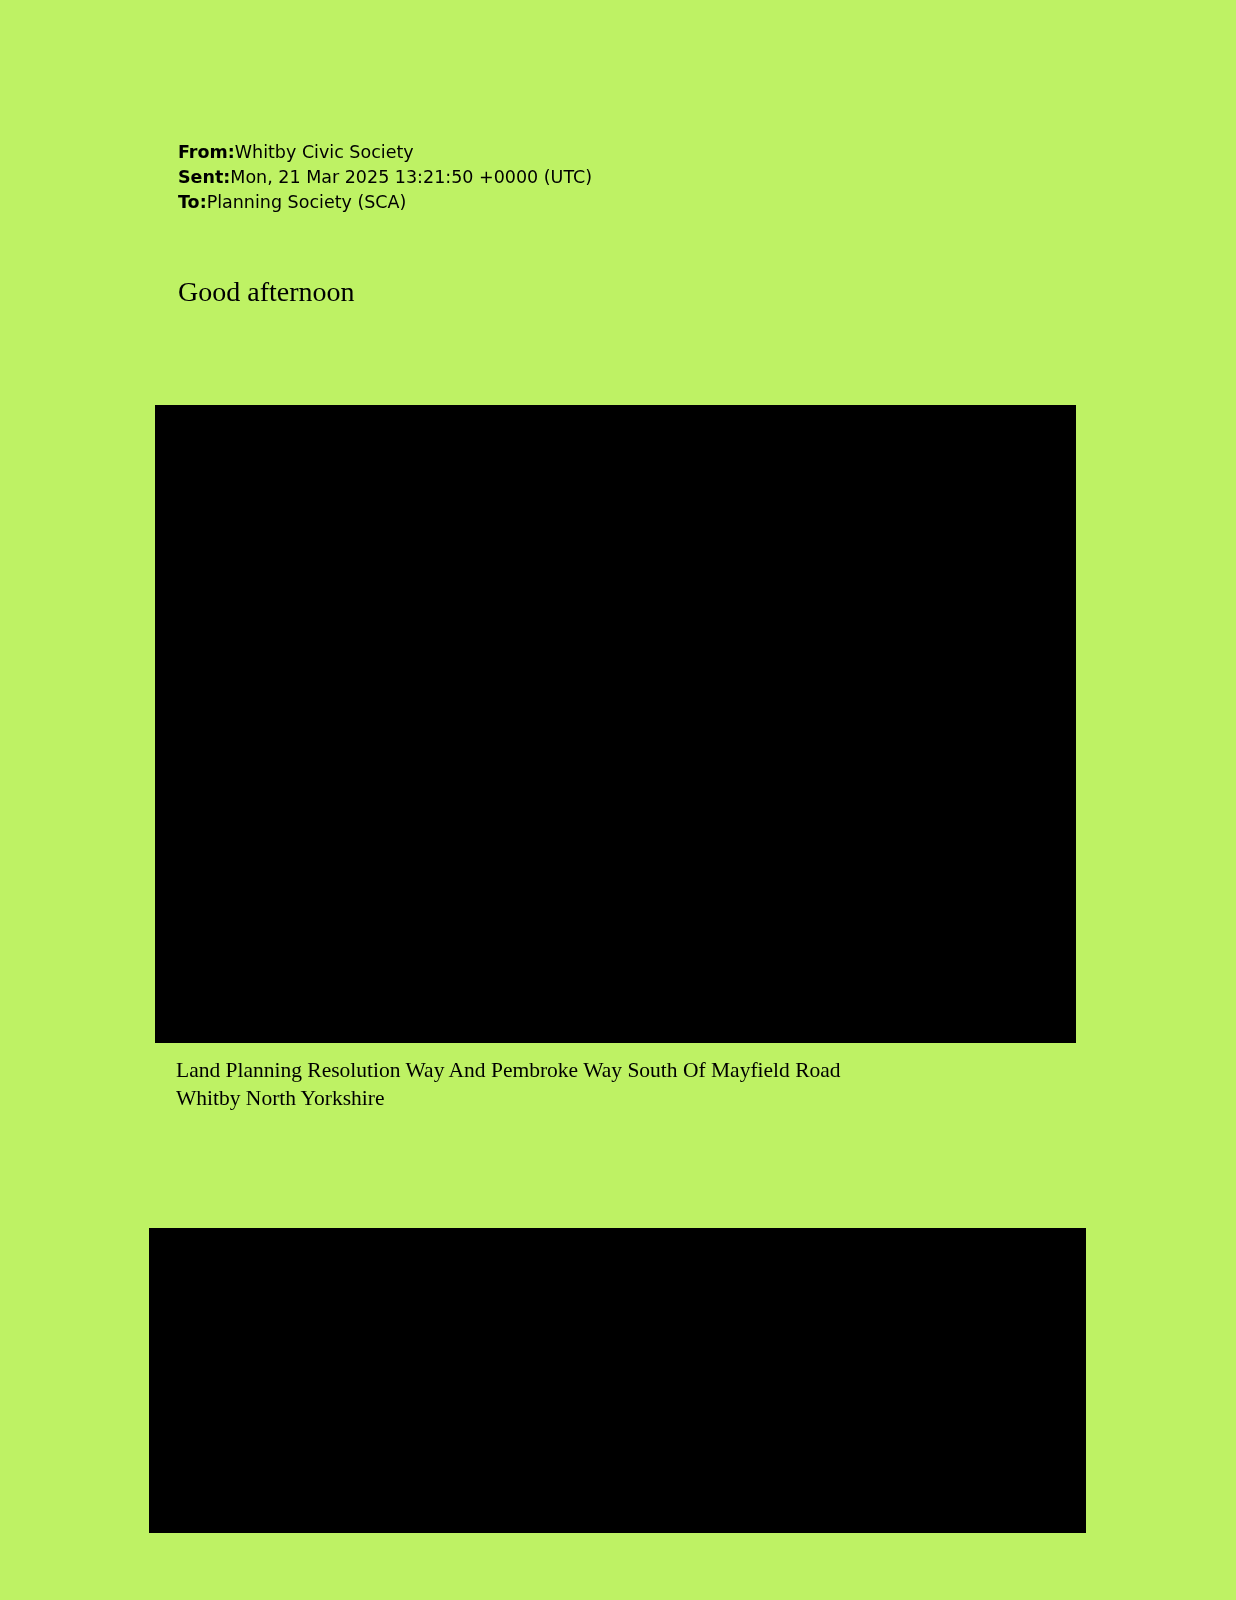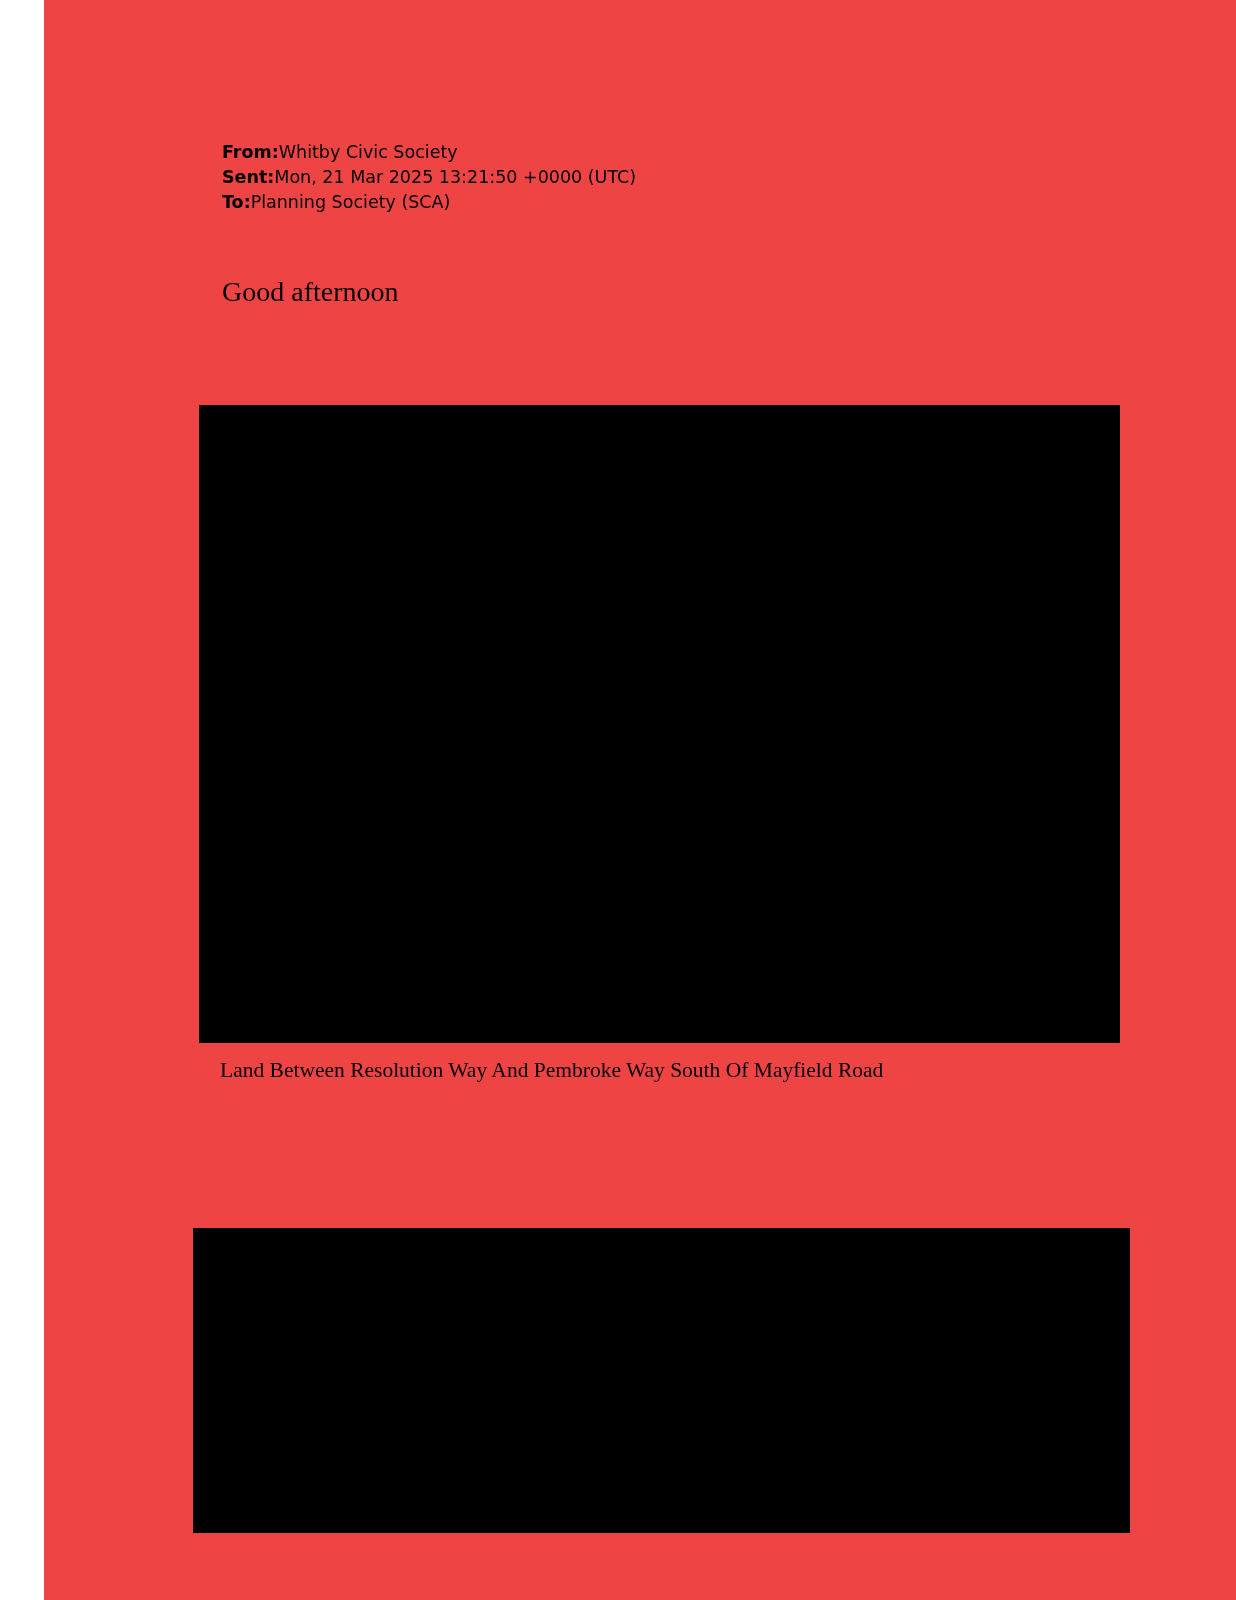--- a/index.html
+++ b/index.html
@@ -11,22 +11,21 @@
     width: 1236px;
     height: 1600px;
     position: relative;
     font-family: "Liberation Serif", serif;
     color: #000000;
     overflow: hidden;
   }
   .page {
     position: absolute;
     inset: 0;
-    background: #ef4444;
-    margin-left: 44px;
+    background: #bef264;
   }
   
   .email-header {
     position: absolute;
     left: 178px;
     top: 140px;
     width: 880px;
     font-family: "DejaVu Sans", sans-serif;
     font-size: 17.5px;
     line-height: 25px;
@@ -101,18 +100,19 @@
       <span class="lbl">To:</span><span class="val">Planning Society (SCA)</span>
     </div>
   </div>
 
   <div class="body-text" id="greeting">Good afternoon</div>
 
 
   <div class="redaction" id="redaction-1"></div>
 
   <div id="site-block">
-    <div class="line">Land Between Resolution Way And Pembroke Way South Of Mayfield Road</div>
+    <div class="line">Land Planning Resolution Way And Pembroke Way South Of Mayfield Road</div>
+    <div class="line">Whitby North Yorkshire</div>
   </div>
 
   <div class="redaction" id="redaction-2"></div>
 
 </div>
 
 </body></html>

